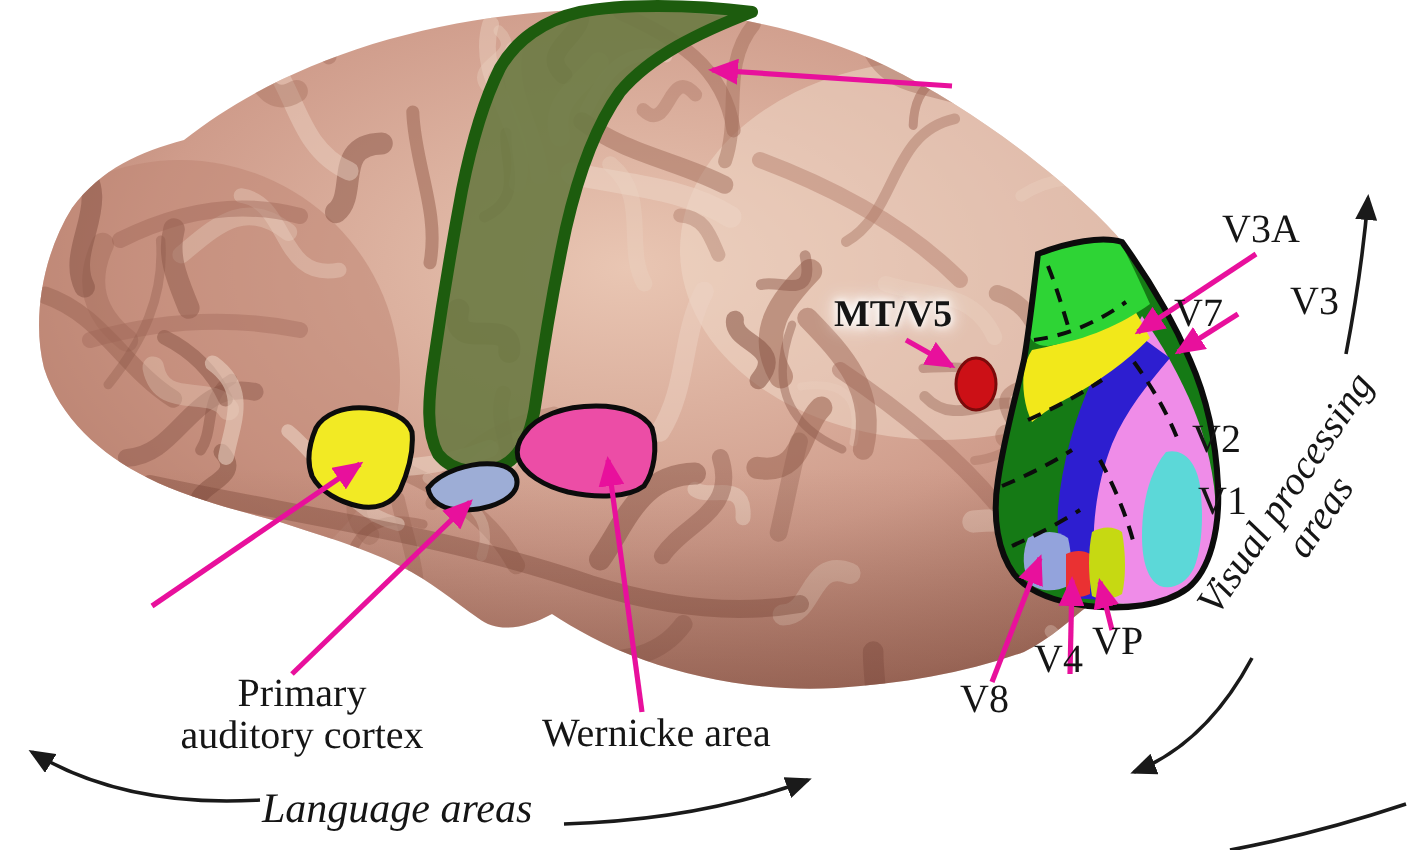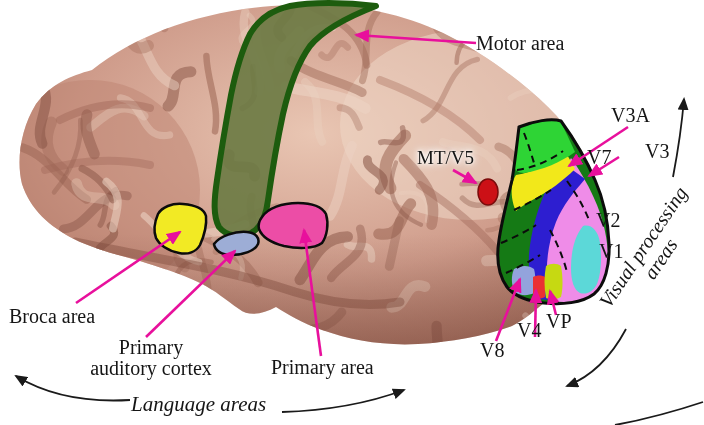--- a/index.html
+++ b/index.html
@@ -5,21 +5,21 @@
   html,body{margin:0;padding:0;background:#fff;}
   #stage{
     position:relative;width:704px;height:425px;background:#ffffff;
     overflow:hidden;font-family:"Liberation Serif",serif;
   }
   #stage svg{position:absolute;left:0;top:0;}
   .lbl{
     position:absolute;color:#151515;font-size:20px;line-height:20px;
     white-space:nowrap;font-family:"Liberation Serif",serif;
   }
-  .lbl.bold{font-weight:normal;}
+  .lbl.bold{font-weight:bold;}
   .halo{
     text-shadow:0 0 3px #fff,0 0 6px #fff,0 0 9px #fff,0 0 12px rgba(255,255,255,.9);
   }
   .center{text-align:center;white-space:normal;}
   #visual-label{
     left:562px;top:232px;width:180px;text-align:center;
     font-style:italic;line-height:21px;transform:rotate(-56deg);
   }
   #language-label{left:131px;top:394px;font-size:21px;font-style:italic;}
   #auditory-label{left:80px;top:337px;width:142px;line-height:21px;}
@@ -237,35 +237,33 @@
 
   <g stroke="#1a1a1a" stroke-width="1.8" fill="none">
     <path d="M 130,400 Q 62,404 16,376" marker-end="url(#ah-black)"></path>
     <path d="M 282,412 Q 350,410 404,390" marker-end="url(#ah-black)"></path>
     <path d="M 626,329 Q 603,372 567,386" marker-end="url(#ah-black)"></path>
     <path d="M 673,177 Q 681,135 684,99" marker-end="url(#ah-black)"></path>
     <path d="M 703,402 Q 658,417 615,425"></path>
   </g>
 </svg>
 
-<div class="lbl" style="left:476px;top:33px;">Motor area</div>
 <div class="lbl bold halo" style="left:417px;top:148px;font-size:19px;">MT/V5</div>
 <div class="lbl" style="left:587px;top:119px;margin-top:28px;">V7</div>
 <div class="lbl" style="left:611px;top:105px;">V3A</div>
 <div class="lbl" style="left:621px;top:141px;margin-left:24px;">V3</div>
 <div class="lbl" style="left:596px;top:182px;margin-top:28px;">V2</div>
 <div class="lbl" style="left:599px;top:241px;">V1</div>
 <div class="lbl" style="left:546px;top:311px;">VP</div>
 <div class="lbl" style="left:480px;top:340px;text-align:center;">V8</div>
 <div class="lbl" style="left:517px;top:320px;">V4</div>
-<div class="lbl" style="left:9px;top:306px;">Broca area</div>
 <div class="lbl center" id="auditory-label">
   <div>Primary</div>
   <div>auditory cortex</div>
 </div>
-<div class="lbl" style="left:271px;top:357px;">Primary area</div>
+<div class="lbl" style="left:271px;top:357px;">Wernicke area</div>
 <div class="lbl" id="language-label">Language areas</div>
 <div class="lbl center" id="visual-label">
   <div>Visual processing</div>
   <div>areas</div>
 </div>
 
 </div>
 
 </body></html>

